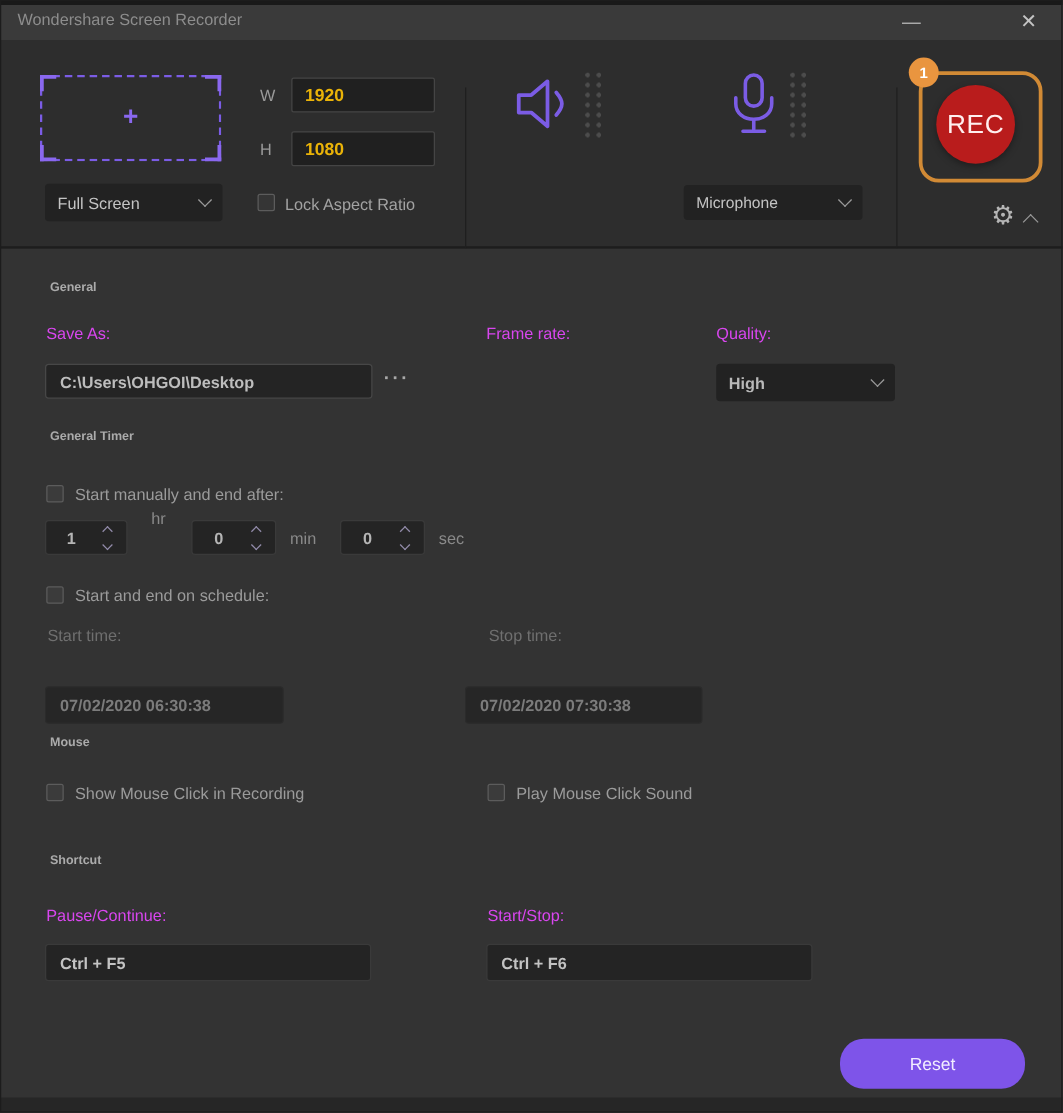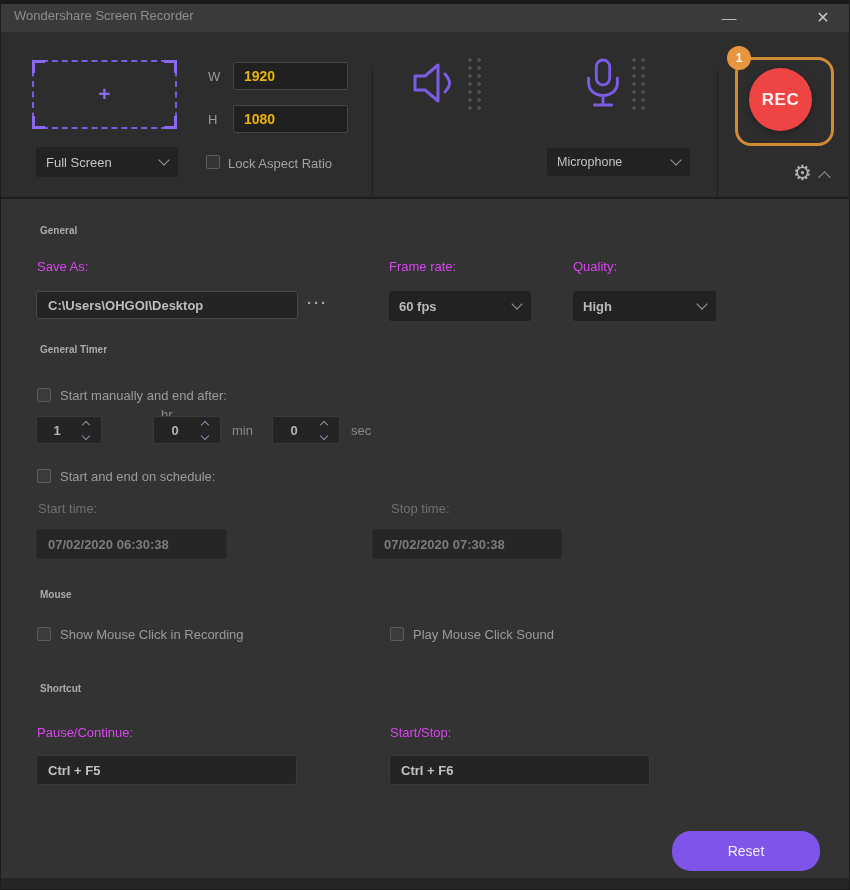--- a/index.html
+++ b/index.html
@@ -40,36 +40,36 @@
     transform:rotate(45deg);margin-top:-4px;flex:none;}
   
   .checkbox{width:14px;height:14px;border:1px solid #5c5c5c;border-radius:2px;background:rgba(255,255,255,0.04);box-sizing:border-box;}
   .cb-label{font-size:13px;color:#a2a2a2;}
   
   .meter{width:17px;height:54px;
     background-image:radial-gradient(circle at 2px 2px,#4c4c4c 1.7px,transparent 1.9px);
     background-size:9px 8px;}
   
   #rec-frame{left:735px;top:25px;width:93px;height:83px;border:3px solid #d18a35;border-radius:16px;}
-  #rec-button{left:749px;top:36px;width:63px;height:63px;border-radius:50%;background:#ef4444;
-    display:flex;align-items:center;justify-content:center;color:#ffefef;font-weight:bold;
-    font-size:17px;letter-spacing:0.5px;box-shadow:0 2px 6px rgba(0,0,0,0.35);cursor:pointer;}
+  #rec-button{left:749px;top:36px;width:63px;height:63px;border-radius:50%;background:#b91c1c;
+    display:flex;align-items:center;justify-content:center;color:#ffefef;font-weight:normal;
+    font-size:21px;letter-spacing:0.5px;box-shadow:0 2px 6px rgba(0,0,0,0.35);cursor:pointer;}
   #rec-badge{left:727px;top:14px;width:24px;height:24px;border-radius:50%;background:#e9953f;
     display:flex;align-items:center;justify-content:center;color:#fff;font-size:12px;font-weight:bold;}
   #gear{left:793px;top:130px;font-size:21px;color:#b5b5b5;line-height:1;cursor:pointer;}
   #gear-chev{left:820px;top:141px;width:8px;height:8px;border-left:1.5px solid #9a9a9a;
     border-top:1.5px solid #9a9a9a;transform:rotate(45deg);cursor:pointer;}
   
   #settings{left:0;top:199px;width:850px;height:679px;background:#333333;}
   .section-h{font-size:10px;font-weight:bold;color:#ababab;}
   .field-label{font-size:13px;color:#d946ef;}
   .field-label.dim{color:#6f6f6f;}
   .text-input{background:#242424;border:1px solid #474747;border-radius:3px;display:flex;
     align-items:center;padding:0 11px;box-sizing:border-box;font-size:13px;font-weight:bold;color:#bdbdbd;}
-  .text-input.borderless{border-color:#2b2b2b;background:#262626;}
+  .text-input.borderless{border-color:#2b2b2b;background:#262626;margin-top:20px;}
   .text-input.dim{color:#7c7c7c;}
   .dd-bold{font-weight:bold;color:#b9b9b9;}
   #browse-dots{font-size:15px;font-weight:bold;color:#a9a9a9;letter-spacing:2px;cursor:pointer;}
   
   .stepper{background:#242424;border:1px solid #3a3a3a;border-radius:3px;height:28px;
     display:flex;align-items:center;box-sizing:border-box;}
   .step-val{flex:1;text-align:center;font-size:13px;font-weight:bold;color:#b5b5b5;}
   .step-arrows{width:18px;display:flex;flex-direction:column;align-items:center;gap:5px;padding-right:6px;}
   .s-up{width:5px;height:5px;border-left:1.5px solid #938cab;border-top:1.5px solid #938cab;transform:rotate(45deg);cursor:pointer;}
   .s-dn{width:5px;height:5px;border-right:1.5px solid #938cab;border-bottom:1.5px solid #938cab;transform:rotate(45deg);cursor:pointer;}
@@ -153,42 +153,38 @@
 <div id="settings" class="abs">
 
   <div class="abs section-h" style="left:40px;top:26px;">General</div>
   <div class="abs field-label" style="left:37px;top:60px;">Save As:</div>
   <div class="abs text-input" style="left:36px;top:92px;width:262px;height:28px;">
     <span>C:\Users\OHGOI\Desktop</span>
   </div>
   <div id="browse-dots" class="abs" style="left:307px;top:95px;">···</div>
 
   <div class="abs field-label" style="left:389px;top:60px;">Frame rate:</div>
-  <div class="abs dropdown" style="left:389px;top:92px;width:142px;height:30px;">
-    <span class="dd-label dd-bold">60 fps</span>
-    <span class="chev-down"></span>
-  </div>
   <div class="abs field-label" style="left:573px;top:60px;text-align:center;">Quality:</div>
   <div class="abs dropdown" style="left:573px;top:92px;width:143px;height:30px;">
     <span class="dd-label dd-bold">High</span>
     <span class="chev-down"></span>
   </div>
 
   <div class="abs section-h" style="left:40px;top:145px;">General Timer</div>
   <div class="abs checkbox" style="left:37px;top:189px;"></div>
   <div class="abs cb-label" style="left:60px;top:189px;color:#9b9b9b;">Start manually and end after:</div>
 
   <div class="abs stepper" style="left:36px;top:217px;width:66px;">
     <span class="step-val">1</span>
     <span class="step-arrows">
         <span class="s-up"></span>
         <span class="s-dn"></span>
       </span>
   </div>
-  <div class="abs unit" style="left:121px;top:208px;margin-left:40px;">hr</div>
+  <div class="abs unit" style="left:121px;top:208px;">hr</div>
   <div class="abs stepper" style="left:153px;top:217px;width:68px;">
     <span class="step-val">0</span>
     <span class="step-arrows">
         <span class="s-up"></span>
         <span class="s-dn"></span>
       </span>
   </div>
   <div class="abs unit" style="left:232px;top:224px;">min</div>
   <div class="abs stepper" style="left:272px;top:217px;width:68px;">
     <span class="step-val">0</span>

